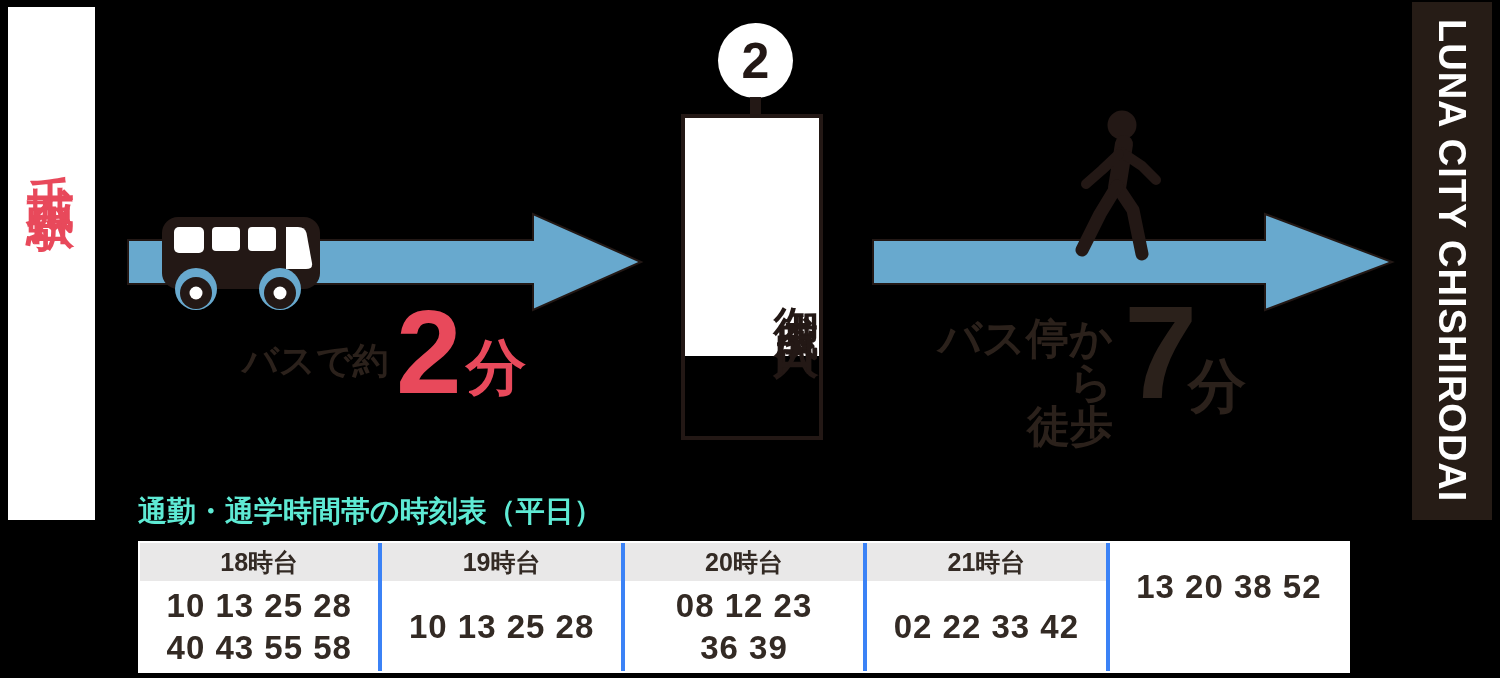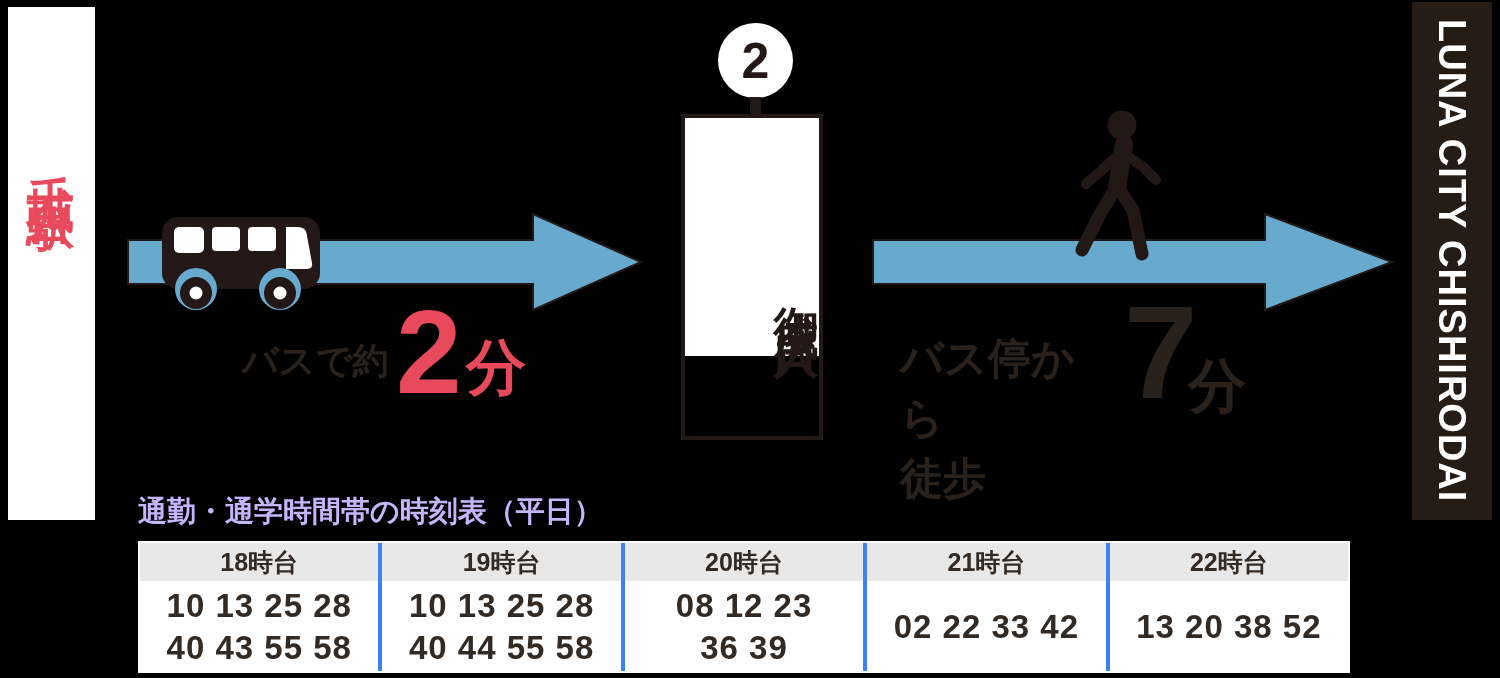--- a/index.html
+++ b/index.html
@@ -30,21 +30,21 @@
     writing-mode:vertical-rl;
     font-size:38px;font-weight:700;letter-spacing:1px;color:#fff;
     white-space:nowrap;line-height:1;
   }
 
   
   .leg-label{color:#2b211b;font-weight:700;}
   .leg1-prefix{left:242px;top:341px;font-size:36px;line-height:1.1;}
   .leg1-value{left:396px;top:293px;font-size:118px;line-height:1;color:#e8495b;font-weight:700;}
   .leg1-unit{left:466px;top:335px;font-size:60px;line-height:1.1;color:#e8495b;font-weight:700;}
-  .leg2-lines{left:900px;top:328px;width:213px;text-align:left;font-size:43px;line-height:60px;}
+  .leg2-lines{left:900px;top:316px;width:213px;text-align:right;font-size:43px;line-height:44px;}
   .leg2-value{left:1124px;top:287px;font-size:132px;line-height:1;}
   .leg2-unit{left:1188px;top:354px;font-size:58px;line-height:1.1;}
 
   
   .stop-badge{
     left:718px;top:23px;width:75px;height:75px;border-radius:50%;
     background:#fff;display:flex;align-items:center;justify-content:center;
     font-size:50px;font-weight:700;color:#231815;
   }
   .stop-stem{left:750px;top:97px;width:11px;height:20px;background:#231815;}
@@ -56,21 +56,21 @@
   .stop-sign-name{
     position:absolute;left:0;top:0;width:100%;height:100%;
     display:flex;justify-content:center;
     writing-mode:vertical-rl;text-orientation:upright;
     padding-top:28px;box-sizing:border-box;
     font-size:45px;font-weight:600;letter-spacing:8px;line-height:1;
     color:#231815;
   }
 
   
-  .tt-title{left:138px;top:492px;font-size:29px;font-weight:600;color:#c4b5fd;}
+  .tt-title{left:138px;top:492px;font-size:29px;font-weight:600;color:#5eead4;}
   .timetable{
     left:138px;top:541px;width:1212px;
     border:2px solid #fff;box-sizing:border-box;
     display:flex;background:#fff;
   }
   .tt-col{flex:1;display:flex;flex-direction:column;}
   .tt-col + .tt-col{border-left:4px solid #3b82f6;}
   .tt-head{
     height:38px;background:#e9e8e8;border-bottom:2px solid #fff;
     text-align:center;line-height:38px;
@@ -152,37 +152,35 @@
     <div class="tt-head">18時台</div>
     <div class="tt-body">
       <div class="tt-line">10 13 25 28</div>
       <div class="tt-line">40 43 55 58</div>
     </div>
   </div>
   <div class="tt-col">
     <div class="tt-head">19時台</div>
     <div class="tt-body">
       <div class="tt-line">10 13 25 28</div>
-      <div class="tt-line">40 44 55 58</div>
     </div>
   </div>
   <div class="tt-col">
     <div class="tt-head">20時台</div>
     <div class="tt-body">
       <div class="tt-line">08 12 23</div>
       <div class="tt-line">36 39</div>
     </div>
   </div>
   <div class="tt-col">
     <div class="tt-head">21時台</div>
     <div class="tt-body">
       <div class="tt-line">02 22 33 42</div>
       <div class="tt-line"></div>
     </div>
   </div>
   <div class="tt-col">
-    <div class="tt-head">22時台</div>
     <div class="tt-body">
       <div class="tt-line">13 20 38 52</div>
       <div class="tt-line"></div>
     </div>
   </div>
 </div>
 
 </body></html>

